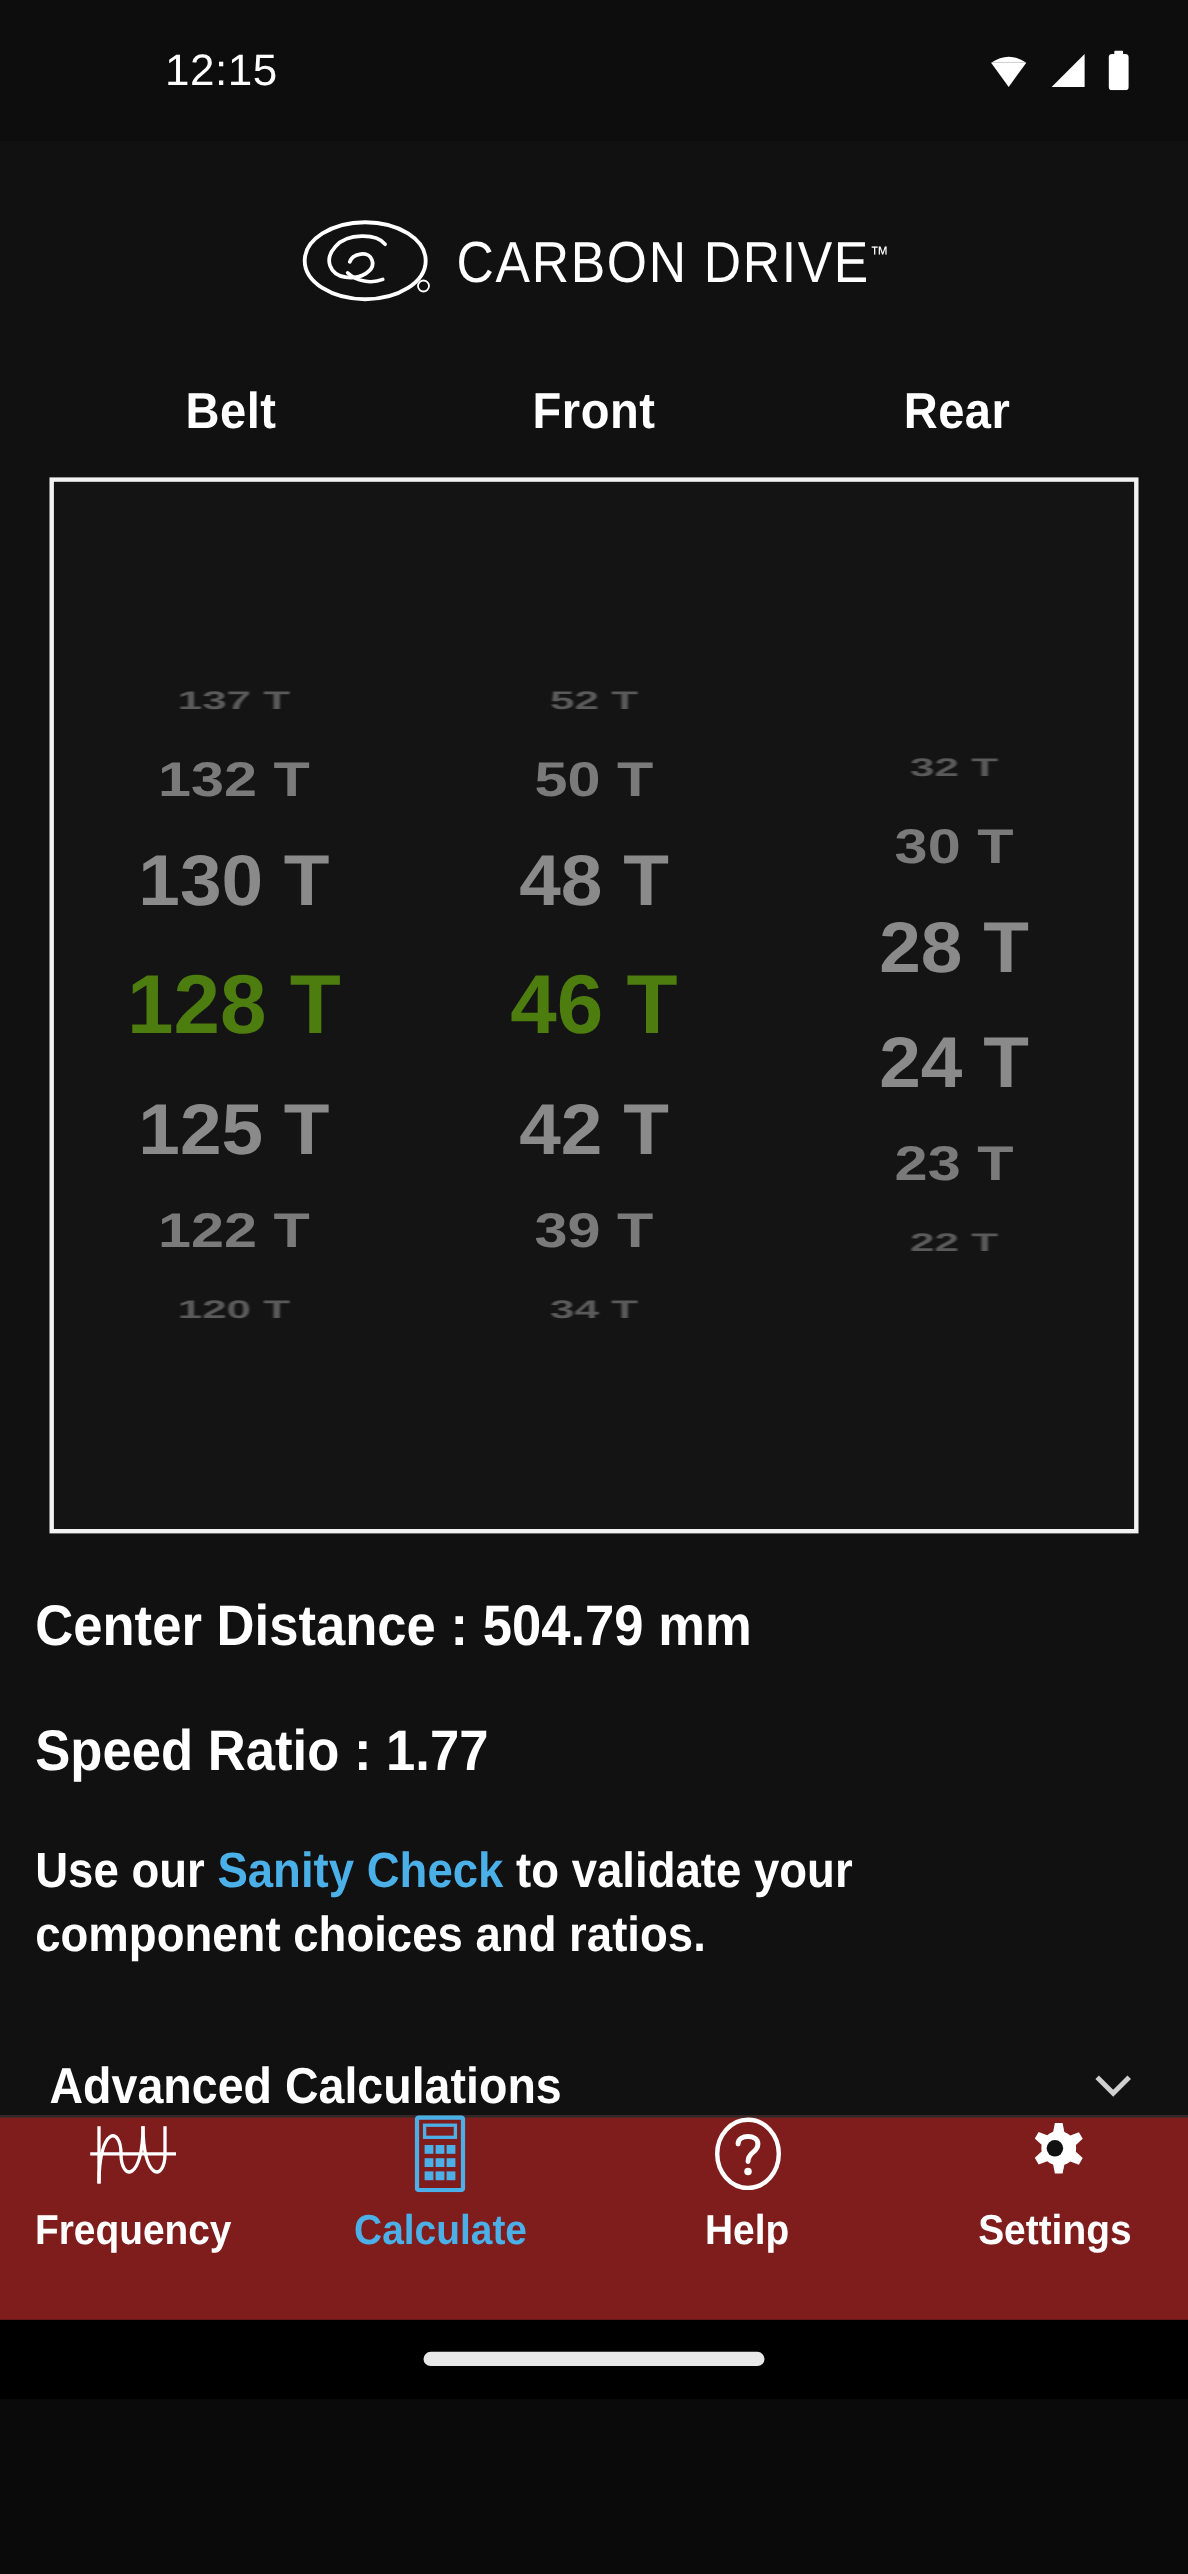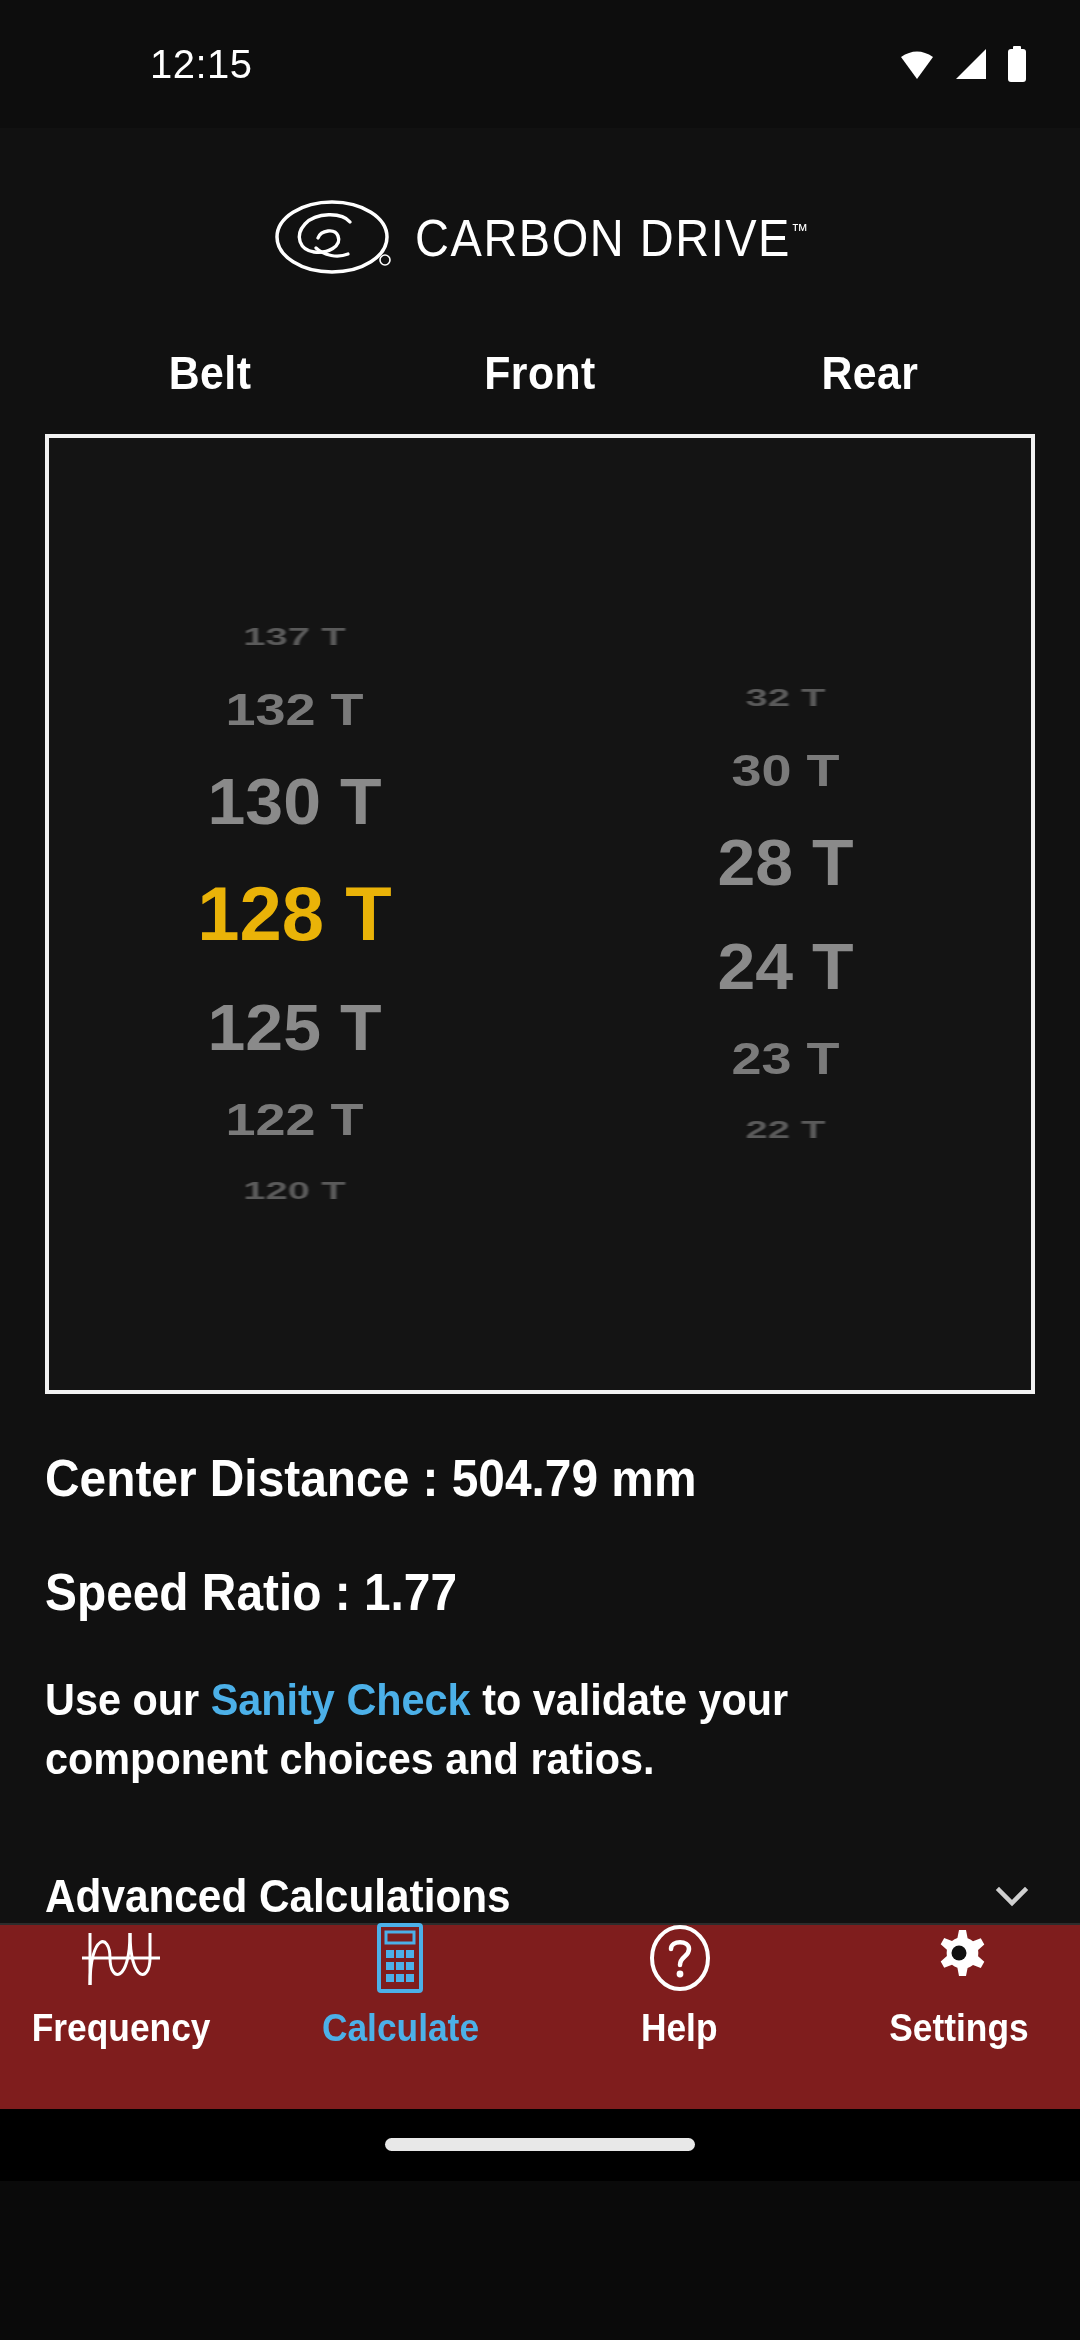--- a/index.html
+++ b/index.html
@@ -106,28 +106,28 @@
     white-space:nowrap;
     line-height:1;
   }
   
   .d3 { font-size:40px; color:#5e5e5e; opacity:.95; height:64px; line-height:64px;
         transform:scaleY(.58); filter:blur(1.1px); }
   .d2 { font-size:54px; color:#7a7a7a; height:80px; line-height:80px;
         transform:scaleY(.82); filter:blur(0.5px); }
   .d1 { font-size:68px; color:#8a8a8a; height:104px; line-height:104px;
         transform:scaleY(.96); }
-  .d0 { font-size:76px; color:#eab308; height:122px; line-height:122px; }
+  .d0 { font-size:76px; color:#4d7c0f; height:122px; line-height:122px; }
   .pick-pad-top { height:62px; }
   .pick-pad-bot { height:62px; }
 
   
   .results {
     flex:0 0 auto;
-    padding:0 45px;
+    padding:0 32px;
     margin-top:54px;
   }
   .result-line {
     color:#ffffff;
     font-size:52px;
     font-weight:bold;
     font-family:"Liberation Sans Narrow","Liberation Sans", sans-serif;
     transform:scaleX(0.92);
     transform-origin:left center;
     margin-bottom:54px;
@@ -257,20 +257,31 @@
       <div class="pick-item d3">137 T</div>
       <div class="pick-item d2">132 T</div>
       <div class="pick-item d1">130 T</div>
       <div class="pick-item d0">128 T</div>
       <div class="pick-item d1">125 T</div>
       <div class="pick-item d2">122 T</div>
       <div class="pick-item d3">120 T</div>
       <div class="pick-pad-bot"></div>
     </div>
 
+    <div class="picker-col">
+      <div class="pick-pad-top"></div>
+      <div class="pick-item d3">52 T</div>
+      <div class="pick-item d2">50 T</div>
+      <div class="pick-item d1">48 T</div>
+      <div class="pick-item d0">46 T</div>
+      <div class="pick-item d1">42 T</div>
+      <div class="pick-item d2">39 T</div>
+      <div class="pick-item d3">34 T</div>
+      <div class="pick-pad-bot"></div>
+    </div>
 
     <div class="picker-col">
       <div class="pick-pad-top"></div>
       <div class="pick-item d3">32 T</div>
       <div class="pick-item d2">30 T</div>
       <div class="pick-item d1">28 T</div>
       <div class="pick-item d1">24 T</div>
       <div class="pick-item d2">23 T</div>
       <div class="pick-item d3">22 T</div>
       <div class="pick-pad-bot"></div>

